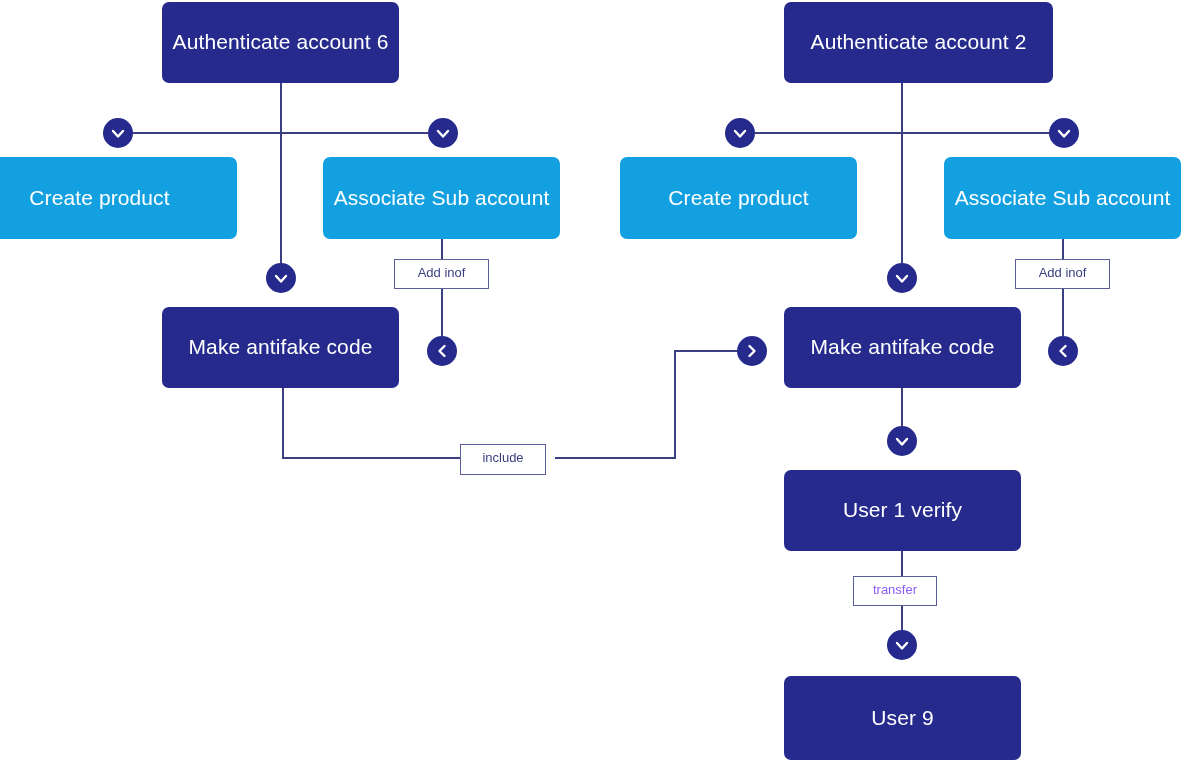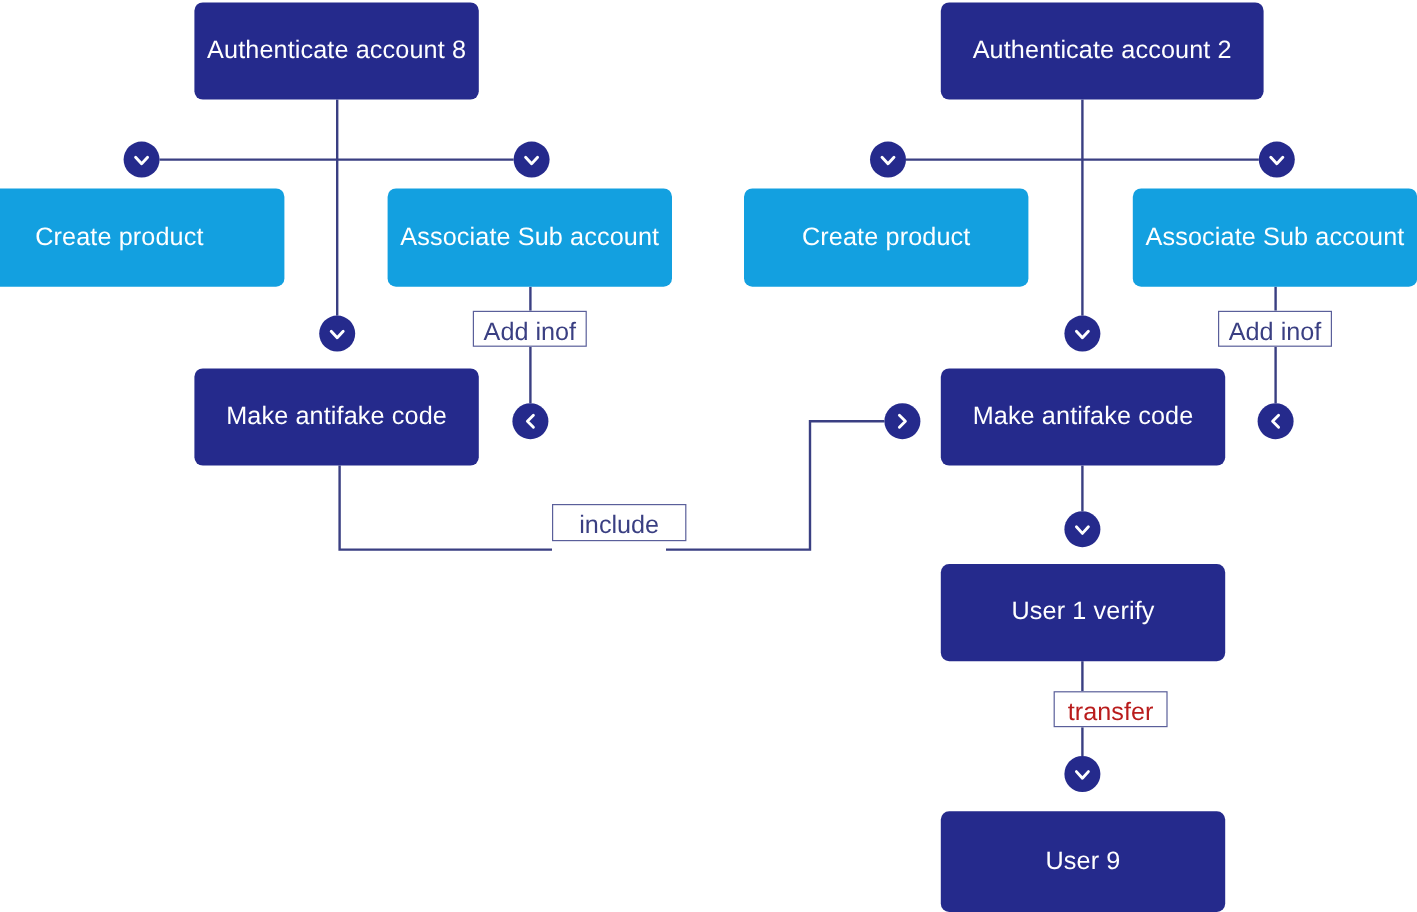--- a/index.html
+++ b/index.html
@@ -42,21 +42,21 @@
   }
   .node.dark { background: #252a8c; }
   .node.light { background: #13a0e0; }
 
   .edge-label {
     position: absolute;
     box-sizing: border-box;
     background: #ffffff;
     border: 1px solid #5a5f9a;
     color: #3a3f82;
-    font-size: 21px;
+    font-size: 13px;
     line-height: 1;
     padding: 6px 8px 7px 8px;
     white-space: nowrap;
     z-index: 4;
     text-align: center;
   }
 
   .marker {
     position: absolute;
     width: 30px;
@@ -86,21 +86,21 @@
       <path d="M 755 133 L 1049 133" fill="none" stroke="#3a3f82" stroke-width="2"></path>
       <path d="M 1063 239 L 1063 259" fill="none" stroke="#3a3f82" stroke-width="2"></path>
       <path d="M 1063 289 L 1063 336" fill="none" stroke="#3a3f82" stroke-width="2"></path>
       <path d="M 902 388 L 902 426" fill="none" stroke="#3a3f82" stroke-width="2"></path>
       <path d="M 902 551 L 902 576" fill="none" stroke="#3a3f82" stroke-width="2"></path>
       <path d="M 902 606 L 902 630" fill="none" stroke="#3a3f82" stroke-width="2"></path>
     </svg>
 
   <div id="nodes-layer">
       <div class="node dark" style="left: 162px; top: 2px; width: 237px; height: 81px; background: rgb(37, 42, 140);">
-        <span>Authenticate account 8</span>
+        <span>Authenticate account 6</span>
       </div>
       <div class="node light" style="left: -38px; top: 157px; width: 275px; height: 82px; background: rgb(19, 160, 224);">
         <span>Create product</span>
       </div>
       <div class="node light" style="left: 323px; top: 157px; width: 237px; height: 82px; background: rgb(19, 160, 224);">
         <span>Associate Sub account</span>
       </div>
       <div class="node dark" style="left: 162px; top: 307px; width: 237px; height: 81px; background: rgb(37, 42, 140);">
         <span>Make antifake code</span>
       </div>
@@ -119,22 +119,22 @@
       <div class="node dark" style="left: 784px; top: 470px; width: 237px; height: 81px; background: rgb(37, 42, 140);">
         <span>User 1 verify</span>
       </div>
       <div class="node dark" style="left: 784px; top: 676px; width: 237px; height: 84px; background: rgb(37, 42, 140);">
         <span>User 9</span>
       </div>
     </div>
   <div id="labels-layer">
       <div class="edge-label" style="left: 394px; top: 259px; width: 95px; height: 30px; border-color: rgb(90, 95, 154); color: rgb(58, 63, 130);">Add inof</div>
       <div class="edge-label" style="left: 1015px; top: 259px; width: 95px; height: 30px; border-color: rgb(90, 95, 154); color: rgb(58, 63, 130);">Add inof</div>
-      <div class="edge-label" style="left: 460px; top: 420px; width: 112px; height: 31px; border-color: rgb(90, 95, 154); color: rgb(58, 63, 130);">include</div>
-      <div class="edge-label" style="left: 878px; top: 576px; width: 95px; height: 30px; border-color: rgb(90, 95, 154); color: #b91c1c;">transfer</div>
+      <div class="edge-label" style="left: 460px; top: 444px; width: 86px; height: 31px; border-color: rgb(90, 95, 154); color: rgb(58, 63, 130);">include</div>
+      <div class="edge-label" style="left: 853px; top: 576px; width: 84px; height: 30px; border-color: rgb(90, 95, 154); color: #8b5cf6;">transfer</div>
     </div>
   <div id="markers-layer">
       <div class="marker" style="left: 103px; top: 118px; background: rgb(37, 42, 140);">
         <svg width="20" height="20" viewBox="0 0 20 20">
           <path d="M5 8 L10 13.5 L15 8" fill="none" stroke="#ffffff" stroke-width="2.4" stroke-linecap="round" stroke-linejoin="round"></path>
         </svg>
       </div>
       <div class="marker" style="left: 428px; top: 118px; background: rgb(37, 42, 140);">
         <svg width="20" height="20" viewBox="0 0 20 20">
           <path d="M5 8 L10 13.5 L15 8" fill="none" stroke="#ffffff" stroke-width="2.4" stroke-linecap="round" stroke-linejoin="round"></path>

